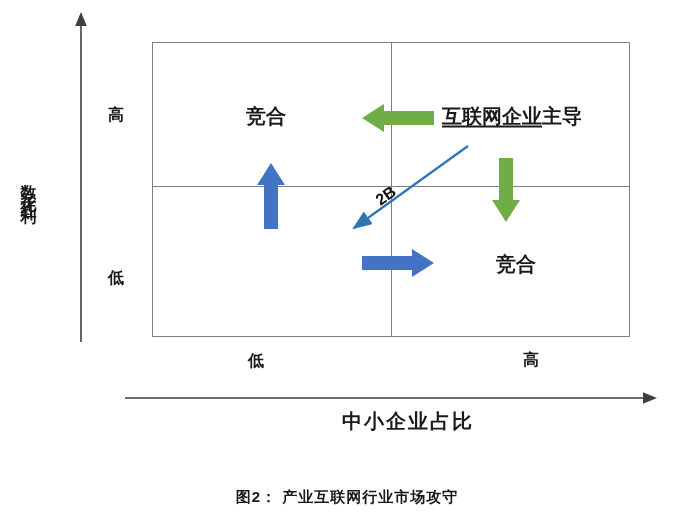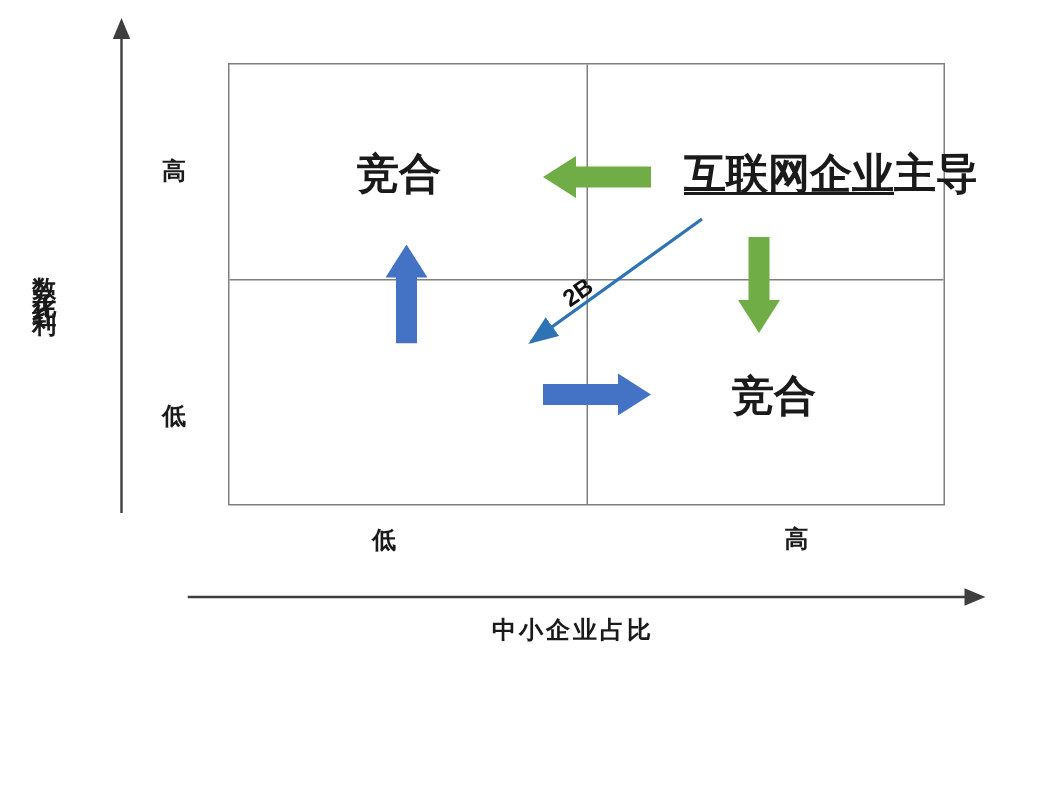--- a/index.html
+++ b/index.html
@@ -17,28 +17,28 @@
 
   
   .matrix{
     position:absolute;left:152px;top:42px;width:478px;height:295px;
     border:1px solid #7f7f7f;box-sizing:border-box;background:#ffffff;
   }
   .v-div{position:absolute;left:238px;top:0;width:1px;height:100%;background:#7f7f7f;}
   .h-div{position:absolute;left:0;top:143px;width:100%;height:1px;background:#7f7f7f;}
 
   
-  .quad{font-size:28px;}
+  .quad{font-size:20px;}
   .axis-end{font-size:16px;}
   .y-title{
     left:28px;top:186px;
     writing-mode:vertical-rl;text-orientation:upright;
     letter-spacing:6px;font-size:16px;
   }
-  .x-title{left:382px;top:421px;font-size:16px;letter-spacing:2px;}
+  .x-title{left:408px;top:421px;font-size:20px;letter-spacing:2px;}
   .caption{left:347px;top:497px;font-size:15px;letter-spacing:1px;}
   .u{text-decoration:underline;text-underline-offset:3px;text-decoration-thickness:2px;}
   .label-2b{
     left:386px;top:196px;
     transform:translate(-50%,-50%) rotate(-35deg);
     font-size:16px;font-weight:bold;color:#111;
   }
   svg{display:block;}
 </style>
 </head>
@@ -64,21 +64,21 @@
   <div class="abs center cjk y-title">数字化红利</div>
   <div class="abs center cjk axis-end" style="left:116px;top:115px;">高</div>
   <div class="abs center cjk axis-end" style="left:116px;top:278px;">低</div>
 
   <div class="abs center cjk axis-end" style="left:256px;top:361px;">低</div>
   <div class="abs center cjk axis-end" style="left:531px;top:360px;">高</div>
   <div class="abs center cjk x-title">中小企业占比</div>
 
   <div class="abs center cjk quad" style="left:266px;top:116px;">竞合</div>
 
-  <div class="abs center cjk quad" style="left:512px;top:116px;margin-left:42px;">
+  <div class="abs center cjk quad" style="left:512px;top:116px;">
     <span class="u">互联网企业</span><span>主导</span>
   </div>
 
 
   <div class="abs center cjk quad" style="left:516px;top:264px;">竞合</div>
 
   <svg class="abs" style="left:362px;top:104px;" width="72" height="28" viewBox="0 0 72 28">
     <polygon points="0,14 22,0 22,7 72,7 72,21 22,21 22,28" fill="#70AD47"></polygon>
   </svg>
 
@@ -98,14 +98,15 @@
     <defs>
       <marker id="diagArrow" markerWidth="10" markerHeight="8" refX="8" refY="3.5" orient="auto">
         <path d="M0,0 L9,3.5 L0,7 Z" fill="#2E74B5"></path>
       </marker>
     </defs>
     <line x1="128" y1="10" x2="14" y2="92" stroke-width="2.2" marker-end="url(#diagArrow)" stroke="#2E74B5"></line>
   </svg>
 
   <div class="abs label-2b">2B</div>
 
+  <div class="abs center cjk caption">图2：  产业互联网行业市场攻守</div>
 
 </div>
 
 </body></html>

